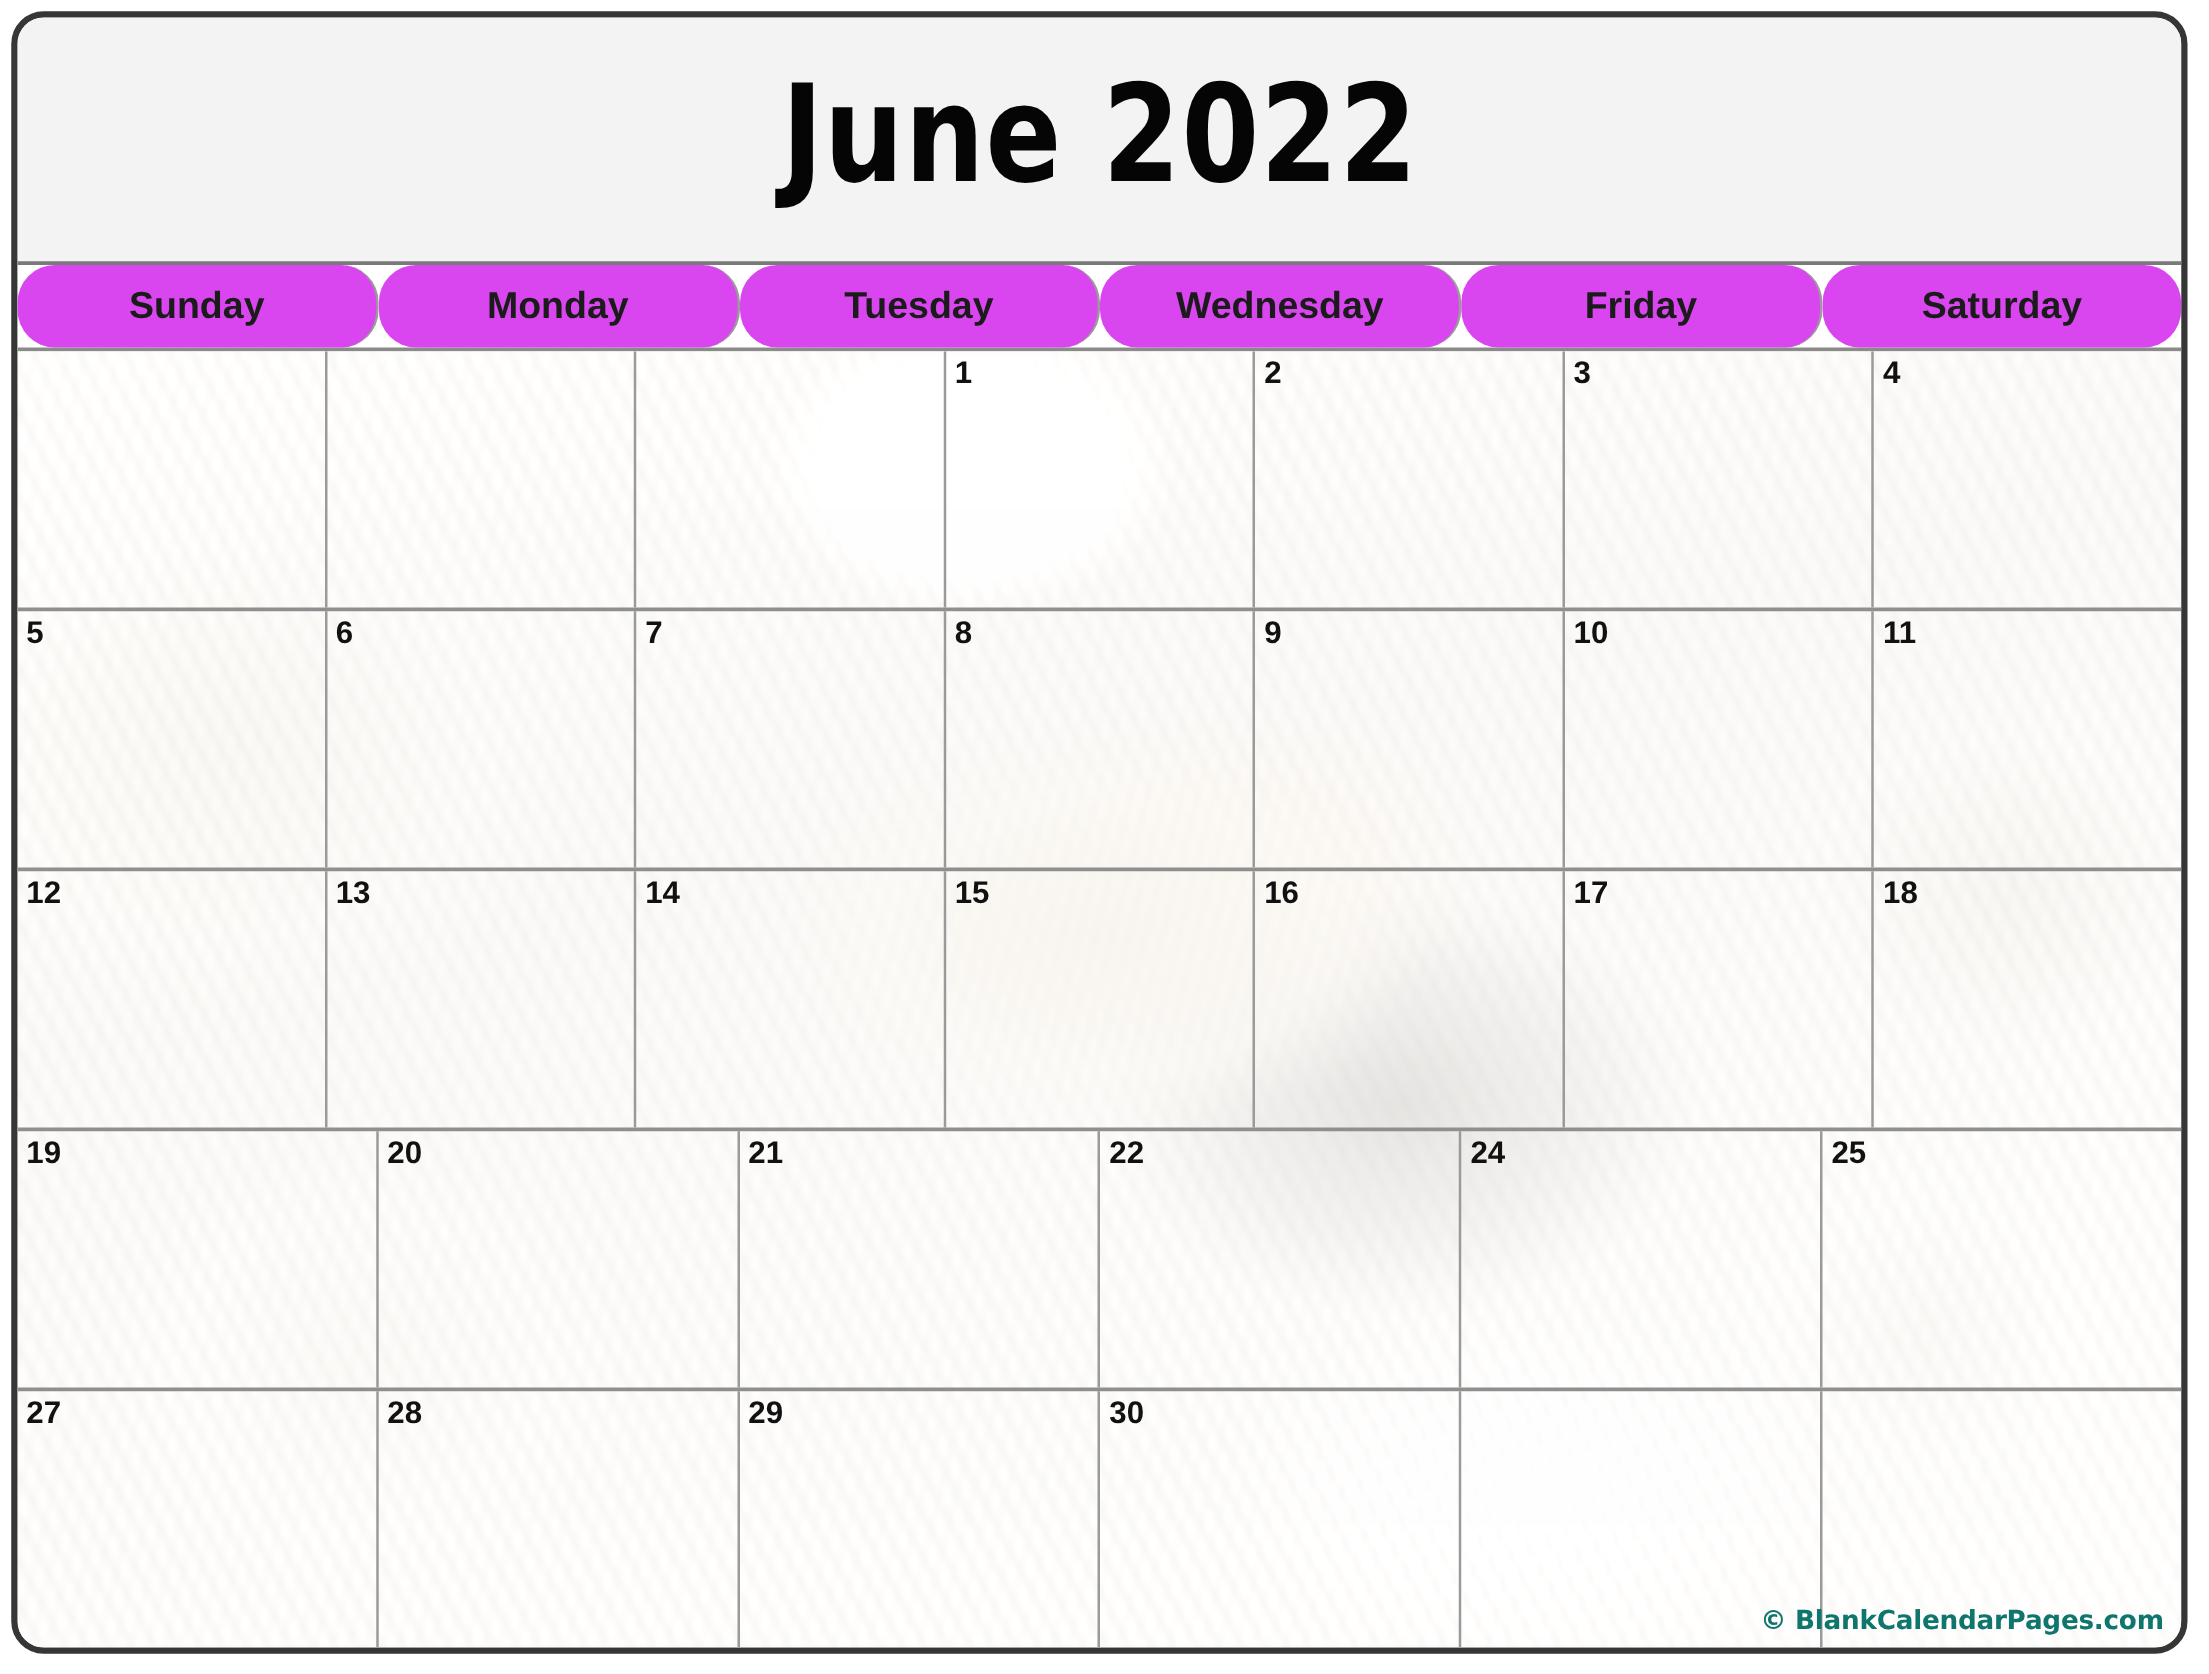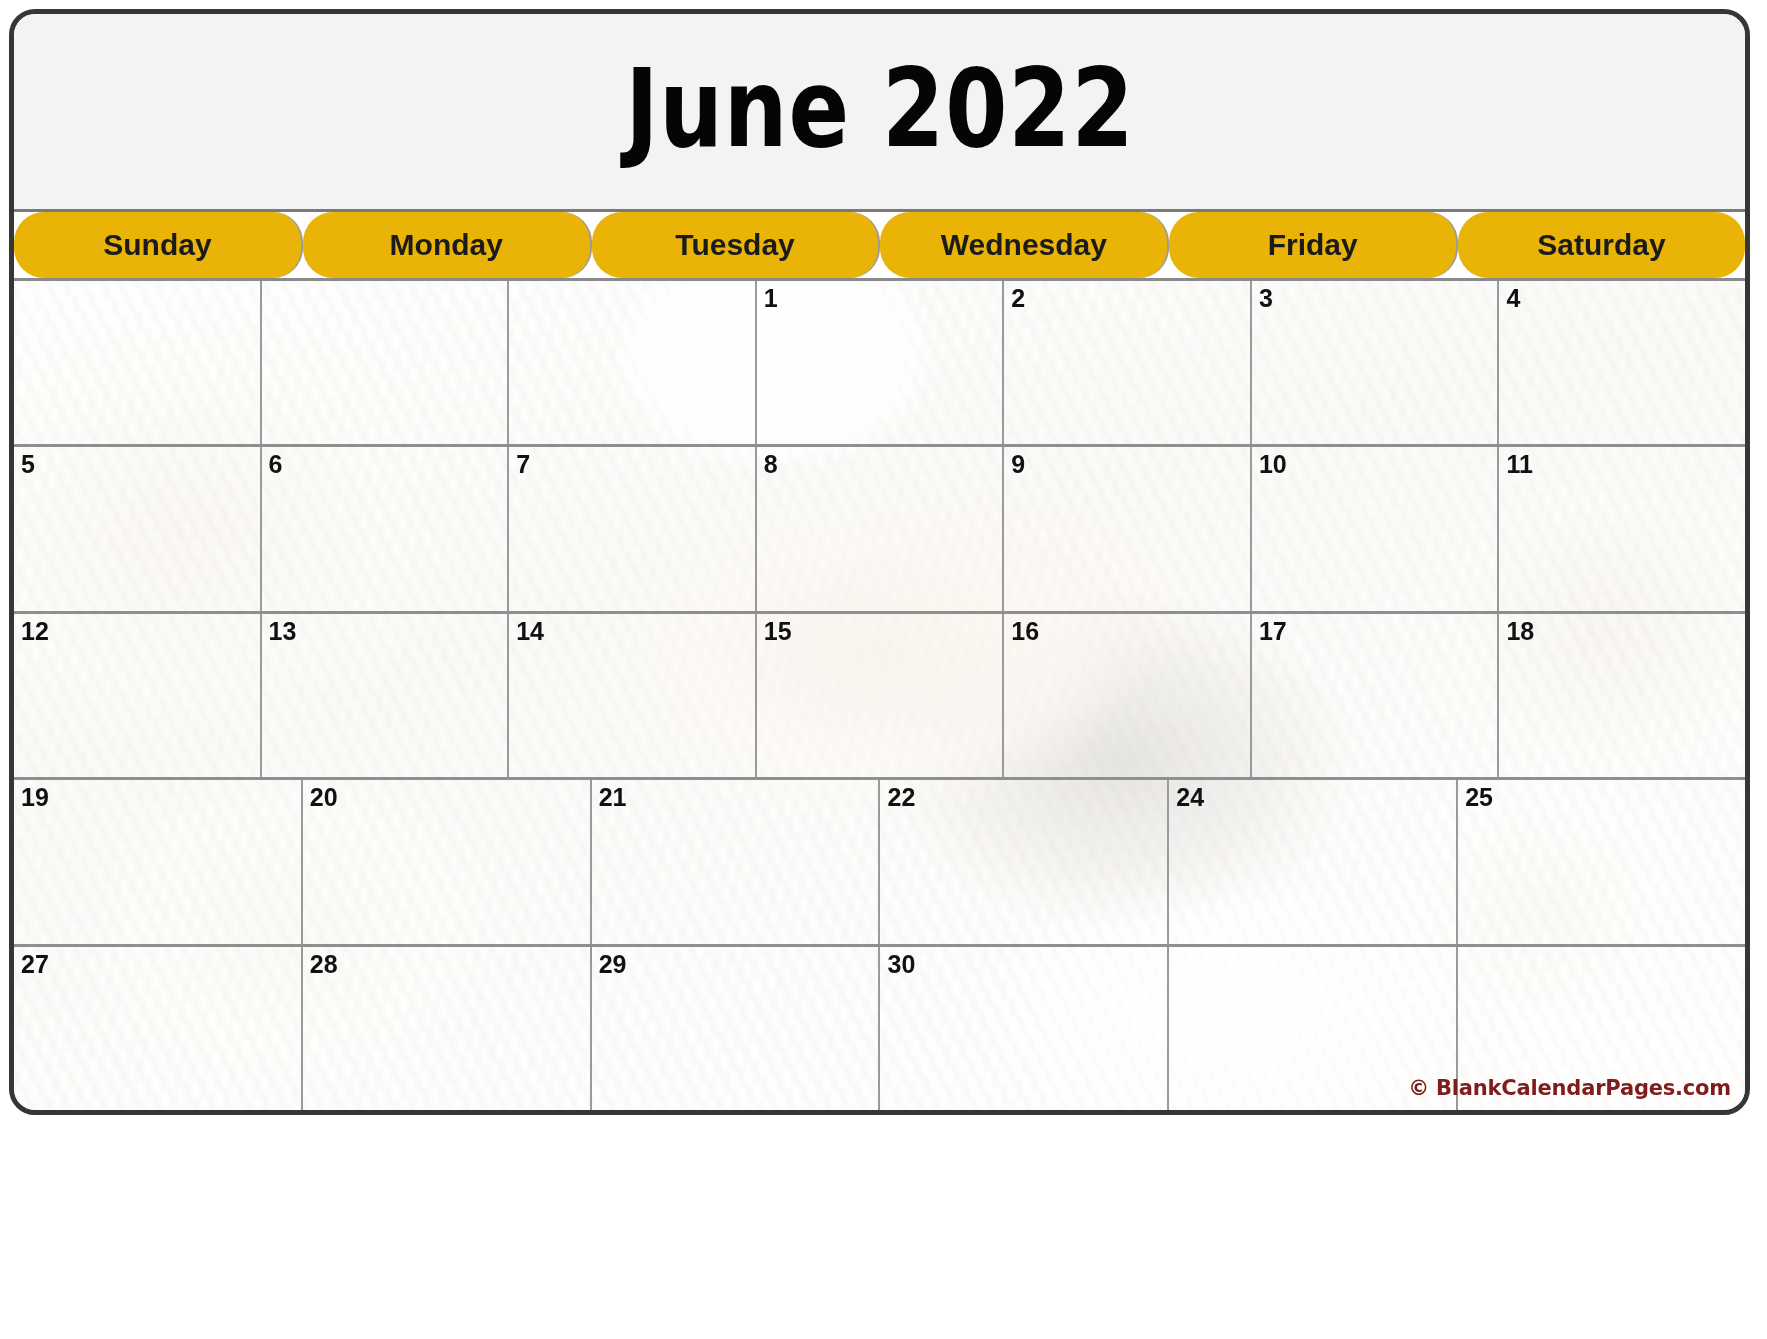--- a/index.html
+++ b/index.html
@@ -12,21 +12,21 @@
     height: 1339px;
     font-family: "Liberation Sans", sans-serif;
     overflow: hidden;
   }
 
   .calendar-frame {
     position: absolute;
     left: 9px;
     top: 9px;
     width: 1741px;
-    height: 1106px;
+    height: 1314px;
     box-sizing: border-box;
     border: 5px solid #363636;
     border-radius: 26px;
     background: #f4f4f4;
     overflow: hidden;
     display: flex;
     flex-direction: column;
   }
 
   
@@ -62,21 +62,21 @@
   }
   .weekday-cell {
     flex: 1 1 0;
     display: flex;
     align-items: center;
     justify-content: center;
     border-right: 2px solid #9b9b9b;
     font-weight: bold;
     font-size: 30px;
     color: #1b1b1b;
-    background: #eab308;
+    background: #d946ef;
     box-sizing: border-box;
     border-radius: 30px;
   }
   .weekday-cell:last-child { border-right: none; justify-content: center; }
 
   
   .grid-wrap {
     position: relative;
     flex: 1 1 auto;
     overflow: hidden;
@@ -151,21 +151,21 @@
 
   
   .watermark {
     position: absolute;
     right: 14px;
     bottom: 10px;
     z-index: 5;
     font-family: "DejaVu Sans", "Liberation Sans", sans-serif;
     font-weight: bold;
     font-size: 21px;
-    color: #7f1d1d;
+    color: #0f766e;
     white-space: nowrap;
     letter-spacing: -0.2px;
   }
 </style>
 </head>
 <body>
 
 <div class="calendar-frame">
 
   <div class="title-bar">

